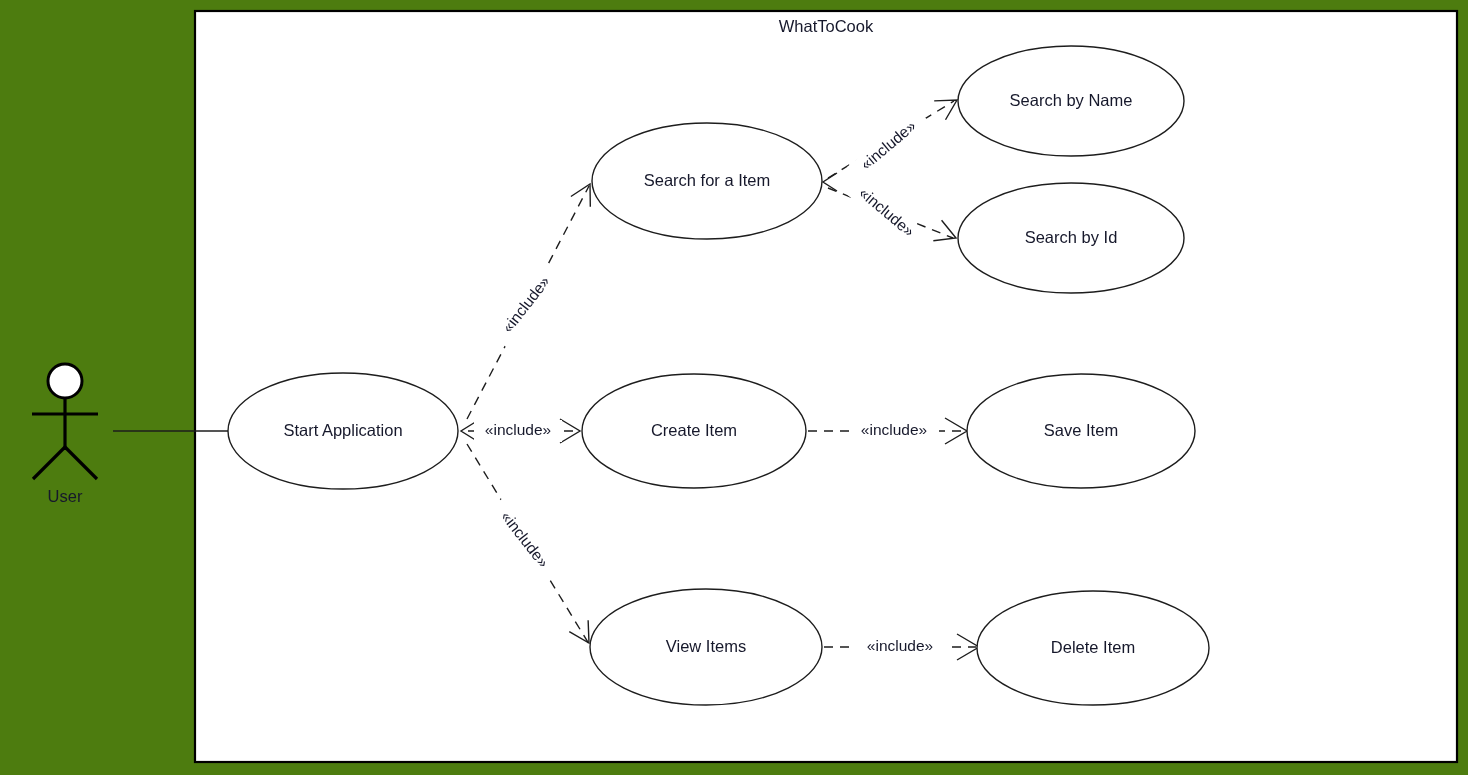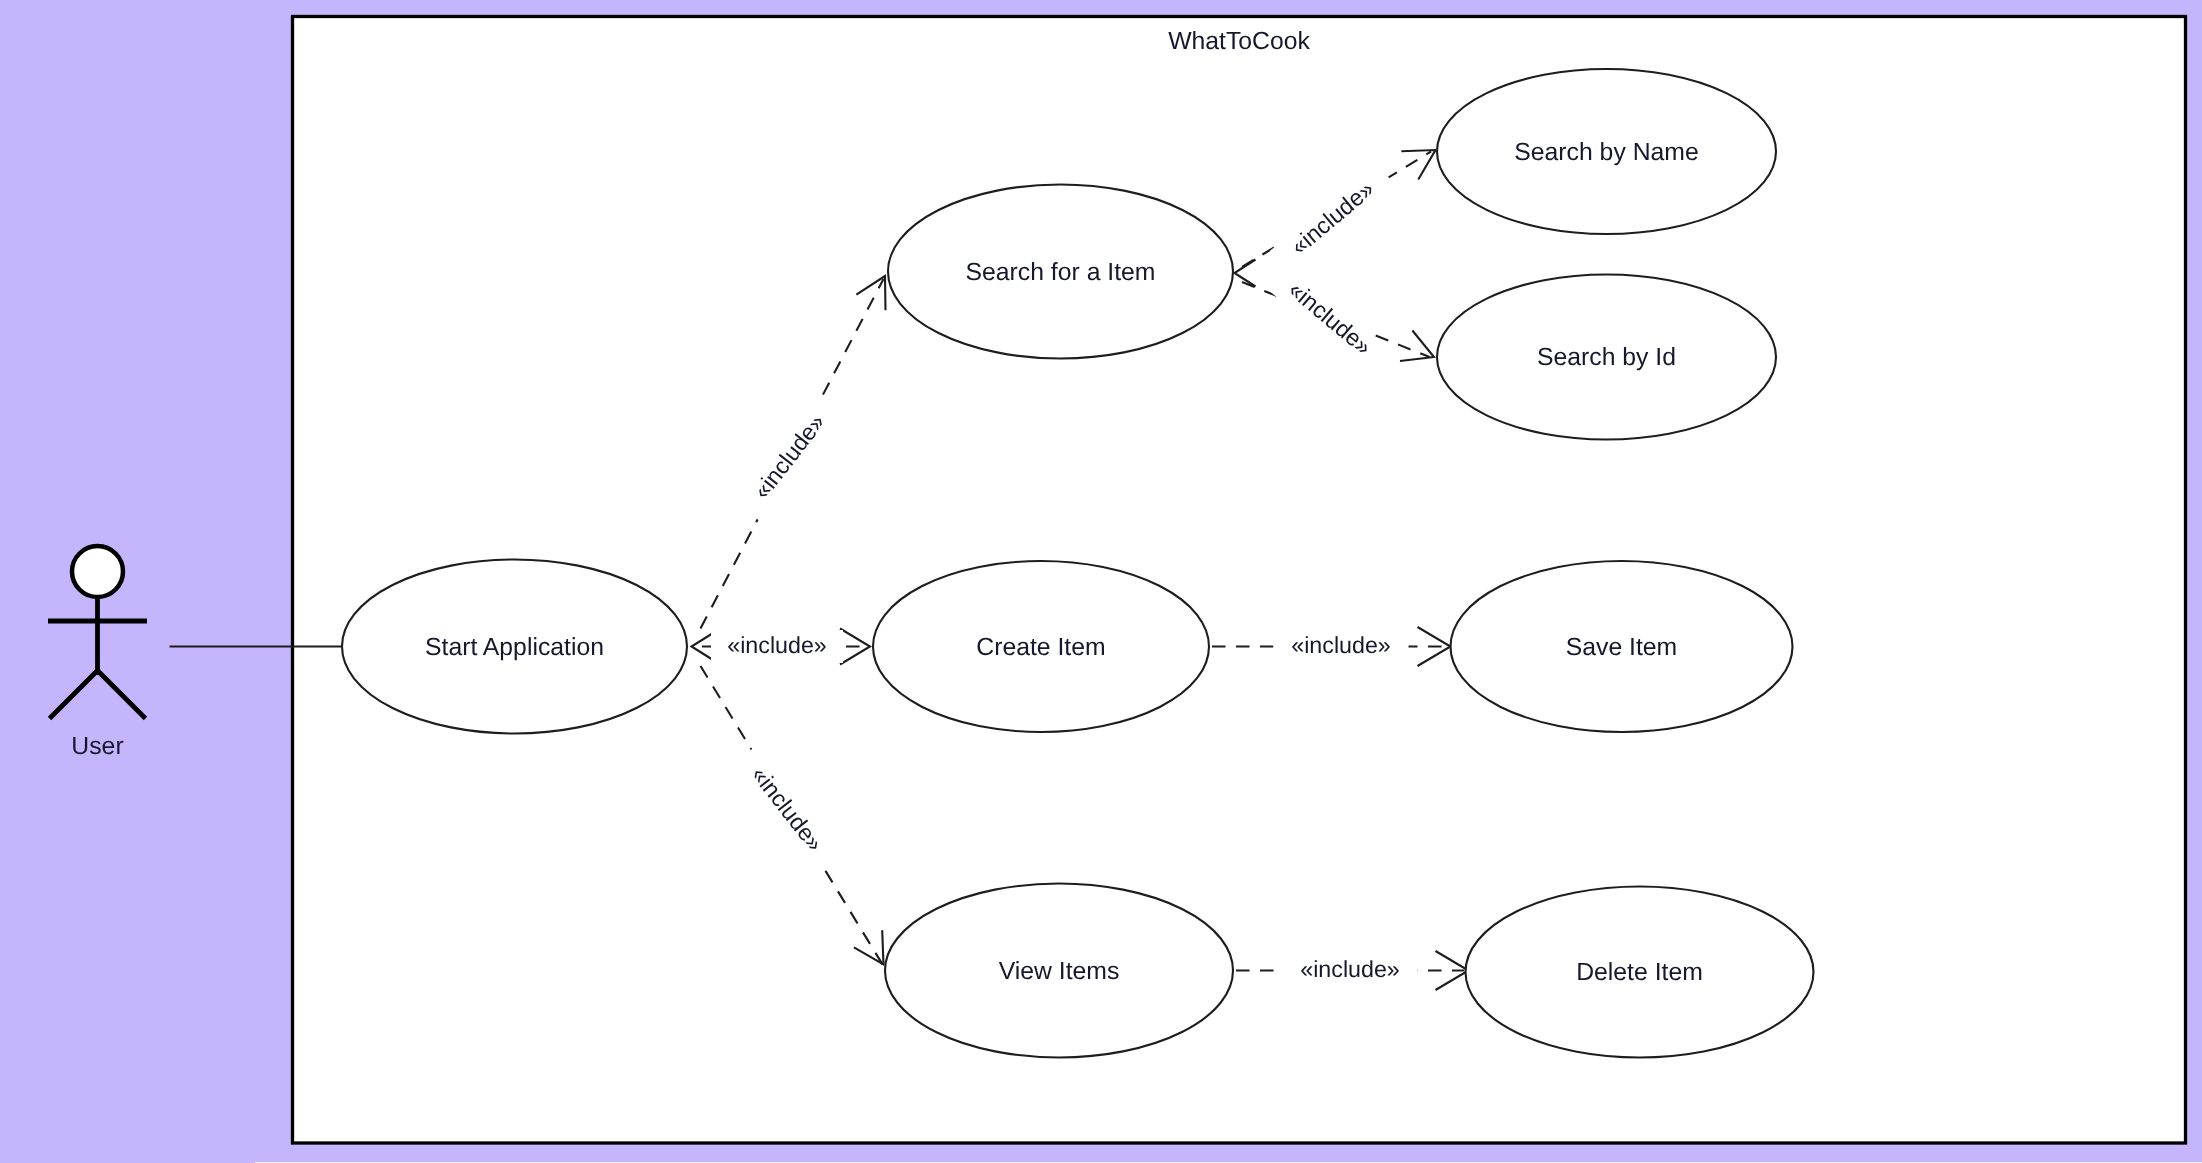--- a/index.html
+++ b/index.html
@@ -8,21 +8,21 @@
     padding: 0;
     background: #ffffff;
   }
   body {
     font-family: "Liberation Sans", sans-serif;
   }
   #diagram-root {
     position: relative;
     width: 1468px;
     height: 775px;
-    background: #c4b5fd;
+    background: #4d7c0f;
     overflow: hidden;
   }
   svg#uml-canvas {
     position: absolute;
     left: 0;
     top: 0;
     width: 1468px;
     height: 775px;
     display: block;
   }

